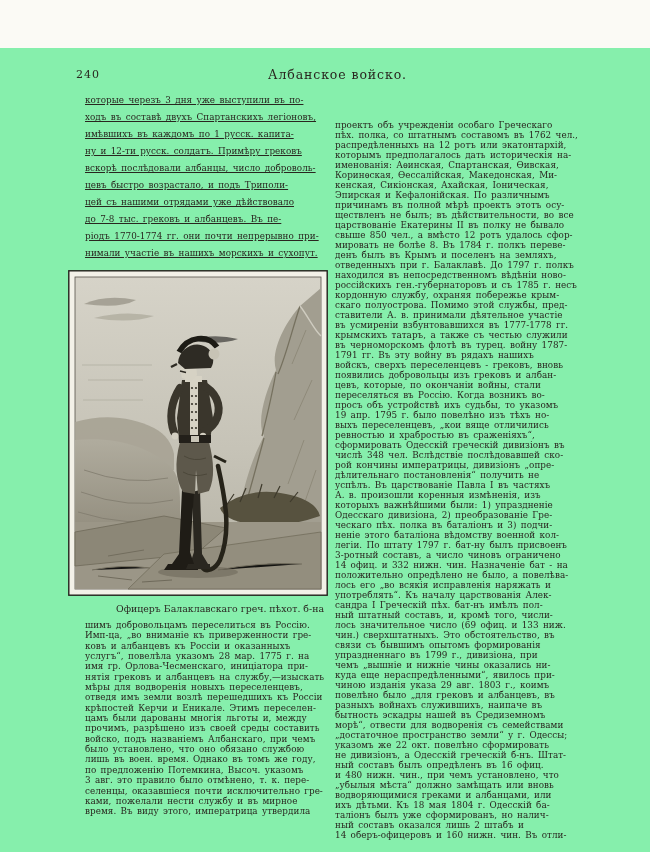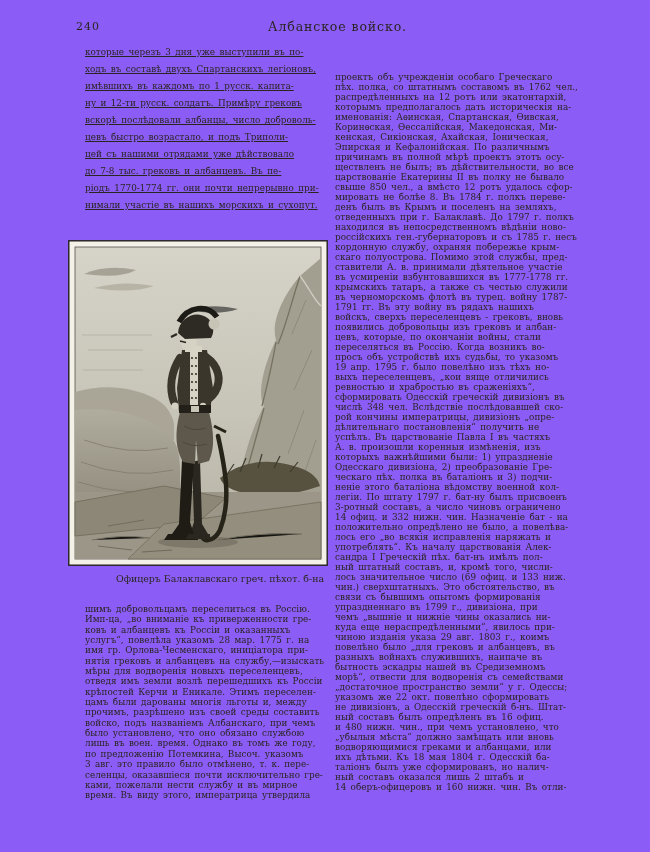--- a/index.html
+++ b/index.html
@@ -2,38 +2,38 @@
 <html><head>
 <meta charset="utf-8">
 <style>
   html,body{margin:0;padding:0;}
   body{
     width:650px;height:852px;position:relative;
     background:#fbfaf5;
     font-family:"DejaVu Serif","Liberation Serif",serif;
     color:#29261f;
   }
-  .page{position:absolute;inset:0;background:#8b5cf6;}
+  .page{position:absolute;inset:0;background:#86efac;margin-top:48px;}
   .page-number{
     position:absolute;left:76px;top:20px;
     font-size:11px;letter-spacing:1px;
   }
   .running-header{
     position:absolute;left:85px;top:19px;width:505px;
     text-align:center;font-weight:normal;font-size:12.5px;letter-spacing:0.9px;
   }
   .textblock{
     position:absolute;white-space:pre-line;
     font-size:8.8px;letter-spacing:0.04px;word-spacing:1.5px;
     overflow:hidden;
   }
   .lc-top{left:85px;top:44px;width:246px;height:168px;line-height:17px;text-decoration:underline;}
-  .lc-bottom{left:85px;top:604px;width:246px;height:200px;line-height:10.35px;}
+  .lc-bottom{left:85px;top:572px;width:246px;height:200px;line-height:10.35px;}
   .rc{left:335px;top:72px;width:260px;height:738px;line-height:10px;}
-  figure{margin:0;position:absolute;left:68px;top:240px;width:304px;}
+  figure{margin:0;position:absolute;left:68px;top:222px;width:304px;}
   figure svg{display:block;}
   figcaption{
     margin-top:7px;text-align:center;
     font-size:9.4px;line-height:12.5px;color:#2b2822;
   }
 </style>
 </head>
 <body>
 
 <div class="page">

